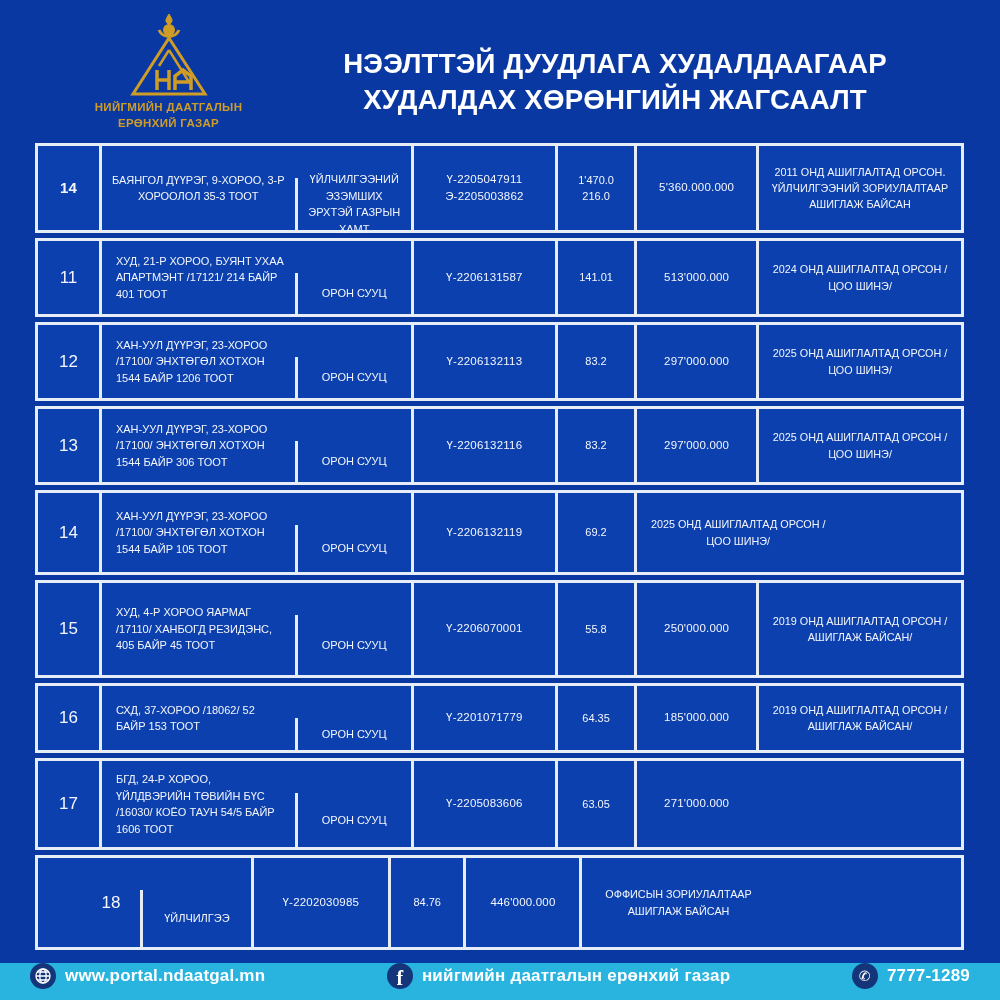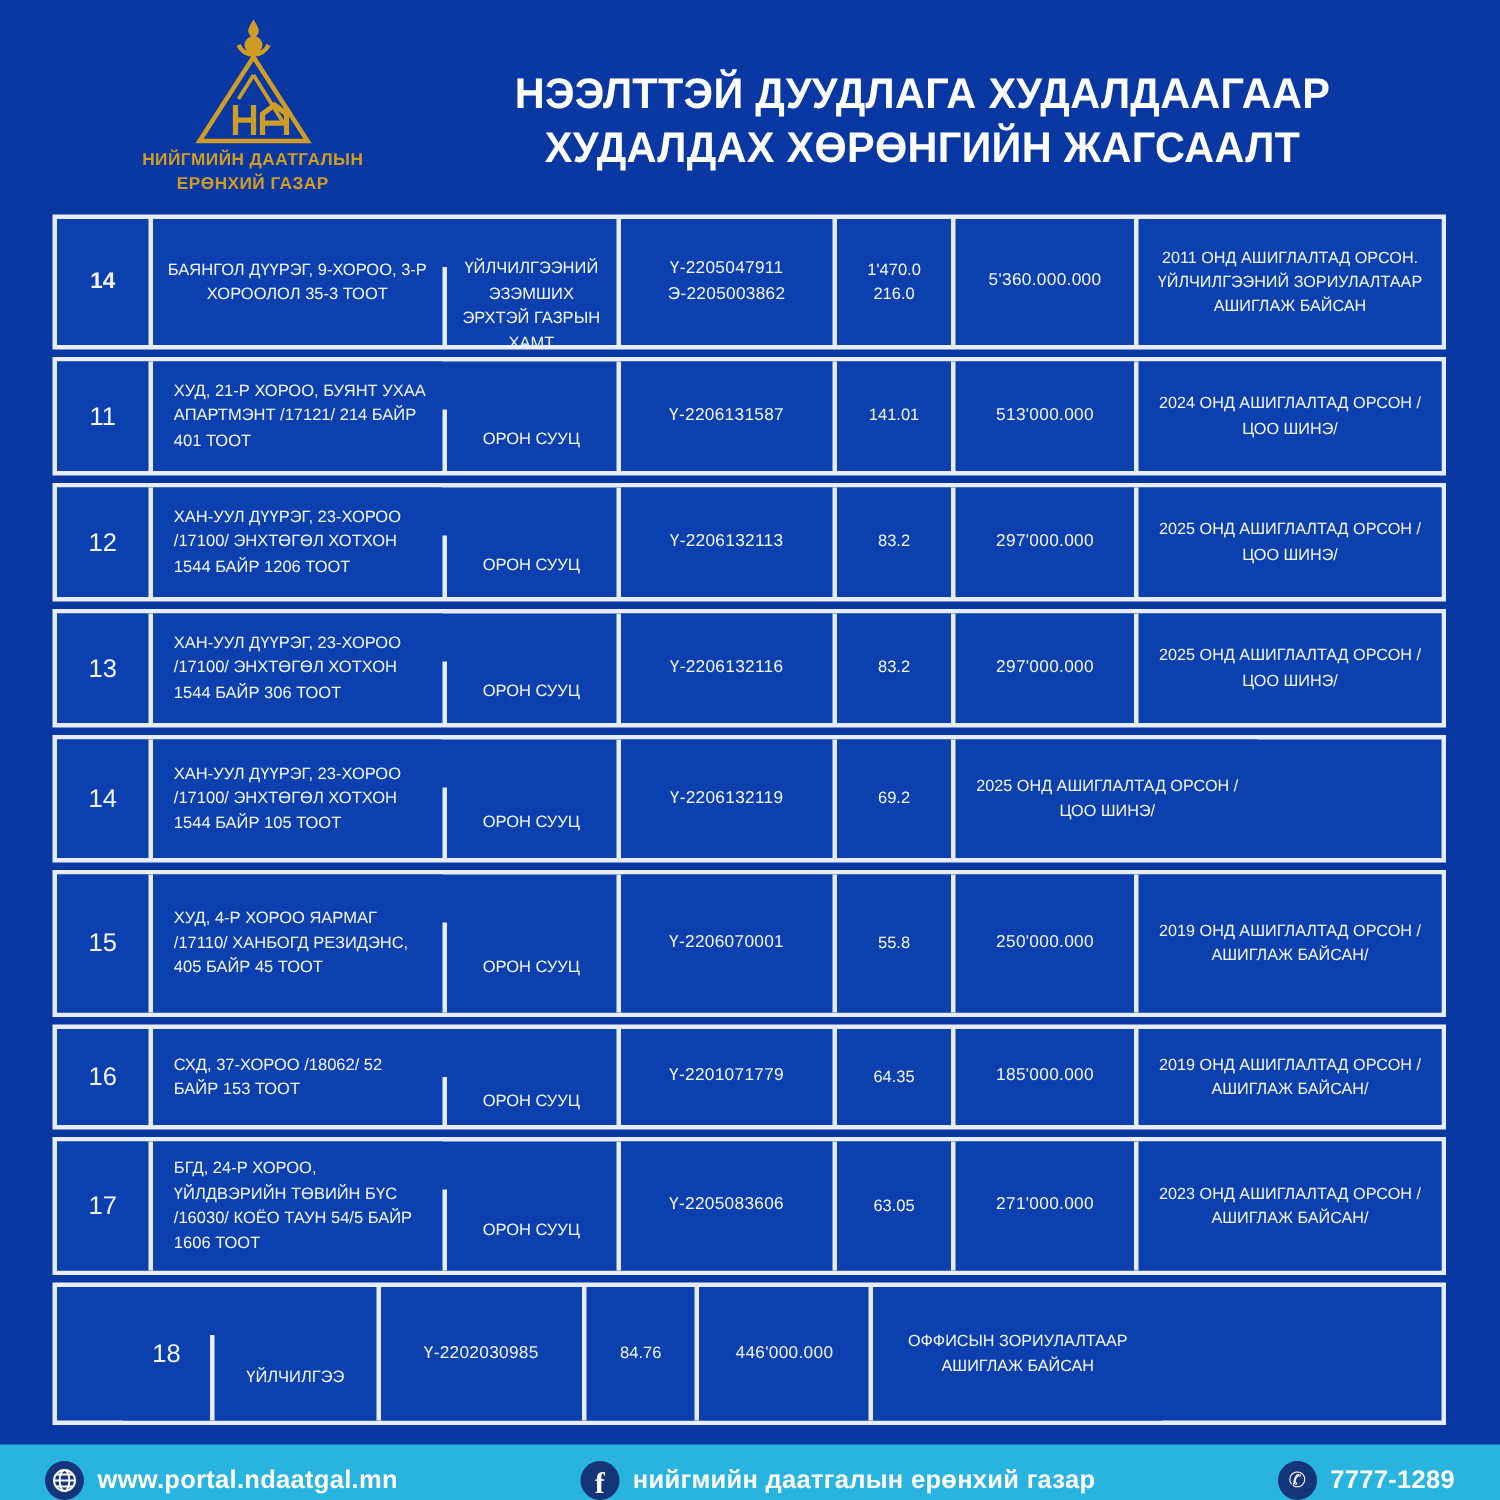--- a/index.html
+++ b/index.html
@@ -57,21 +57,21 @@
   .t-row:nth-child(3){height:79px;}
   .t-row:nth-child(4){height:79px;}
   .t-row:nth-child(5){height:85px;}
   .t-row:nth-child(6){height:98px;}
   .t-row:nth-child(7){height:70px;}
   .t-row:nth-child(8){height:92px;}
   .t-row:nth-child(9){height:95px;padding-left:44px;}
   
   .footer{
     position:absolute;left:0;bottom:0;width:1000px;height:37px;
-    background:var(--cyan);display:flex;align-items:flex-end;
+    background:var(--cyan);display:flex;align-items:flex-start;
     justify-content:space-between;padding:0 30px;
   }
   .f-item{display:flex;align-items:center;gap:9px;}
   .f-label{color:#ffffff;font-weight:bold;font-size:17px;letter-spacing:.2px;}
   .f-icon{
     width:26px;height:26px;border-radius:50%;background:var(--navy);
     display:flex;align-items:center;justify-content:center;flex:0 0 auto;
   }
   .f-icon svg{display:block;}
   .fb-f{color:#ffffff;font-family:"Liberation Serif",serif;font-weight:bold;font-size:20px;line-height:1;margin-top:3px;}
@@ -291,23 +291,20 @@
         <span>ОРОН СУУЦ</span>
       </div>
     <div class="c3">
         <span>Ү-2205083606</span>
       </div>
     <div class="c4">
         <span>63.05</span>
       </div>
     <div class="c5">
         <span>271'000.000</span>
-      </div>
-    <div class="c6">
-        <span>2023 ОНД АШИГЛАЛТАД ОРСОН /АШИГЛАЖ БАЙСАН/</span>
       </div>
   </div>
 
   <div class="t-row">
     <div class="c0">
         <span>18</span>
       </div>
     <div class="c2">
         <span>ҮЙЛЧИЛГЭЭ</span>
       </div>

